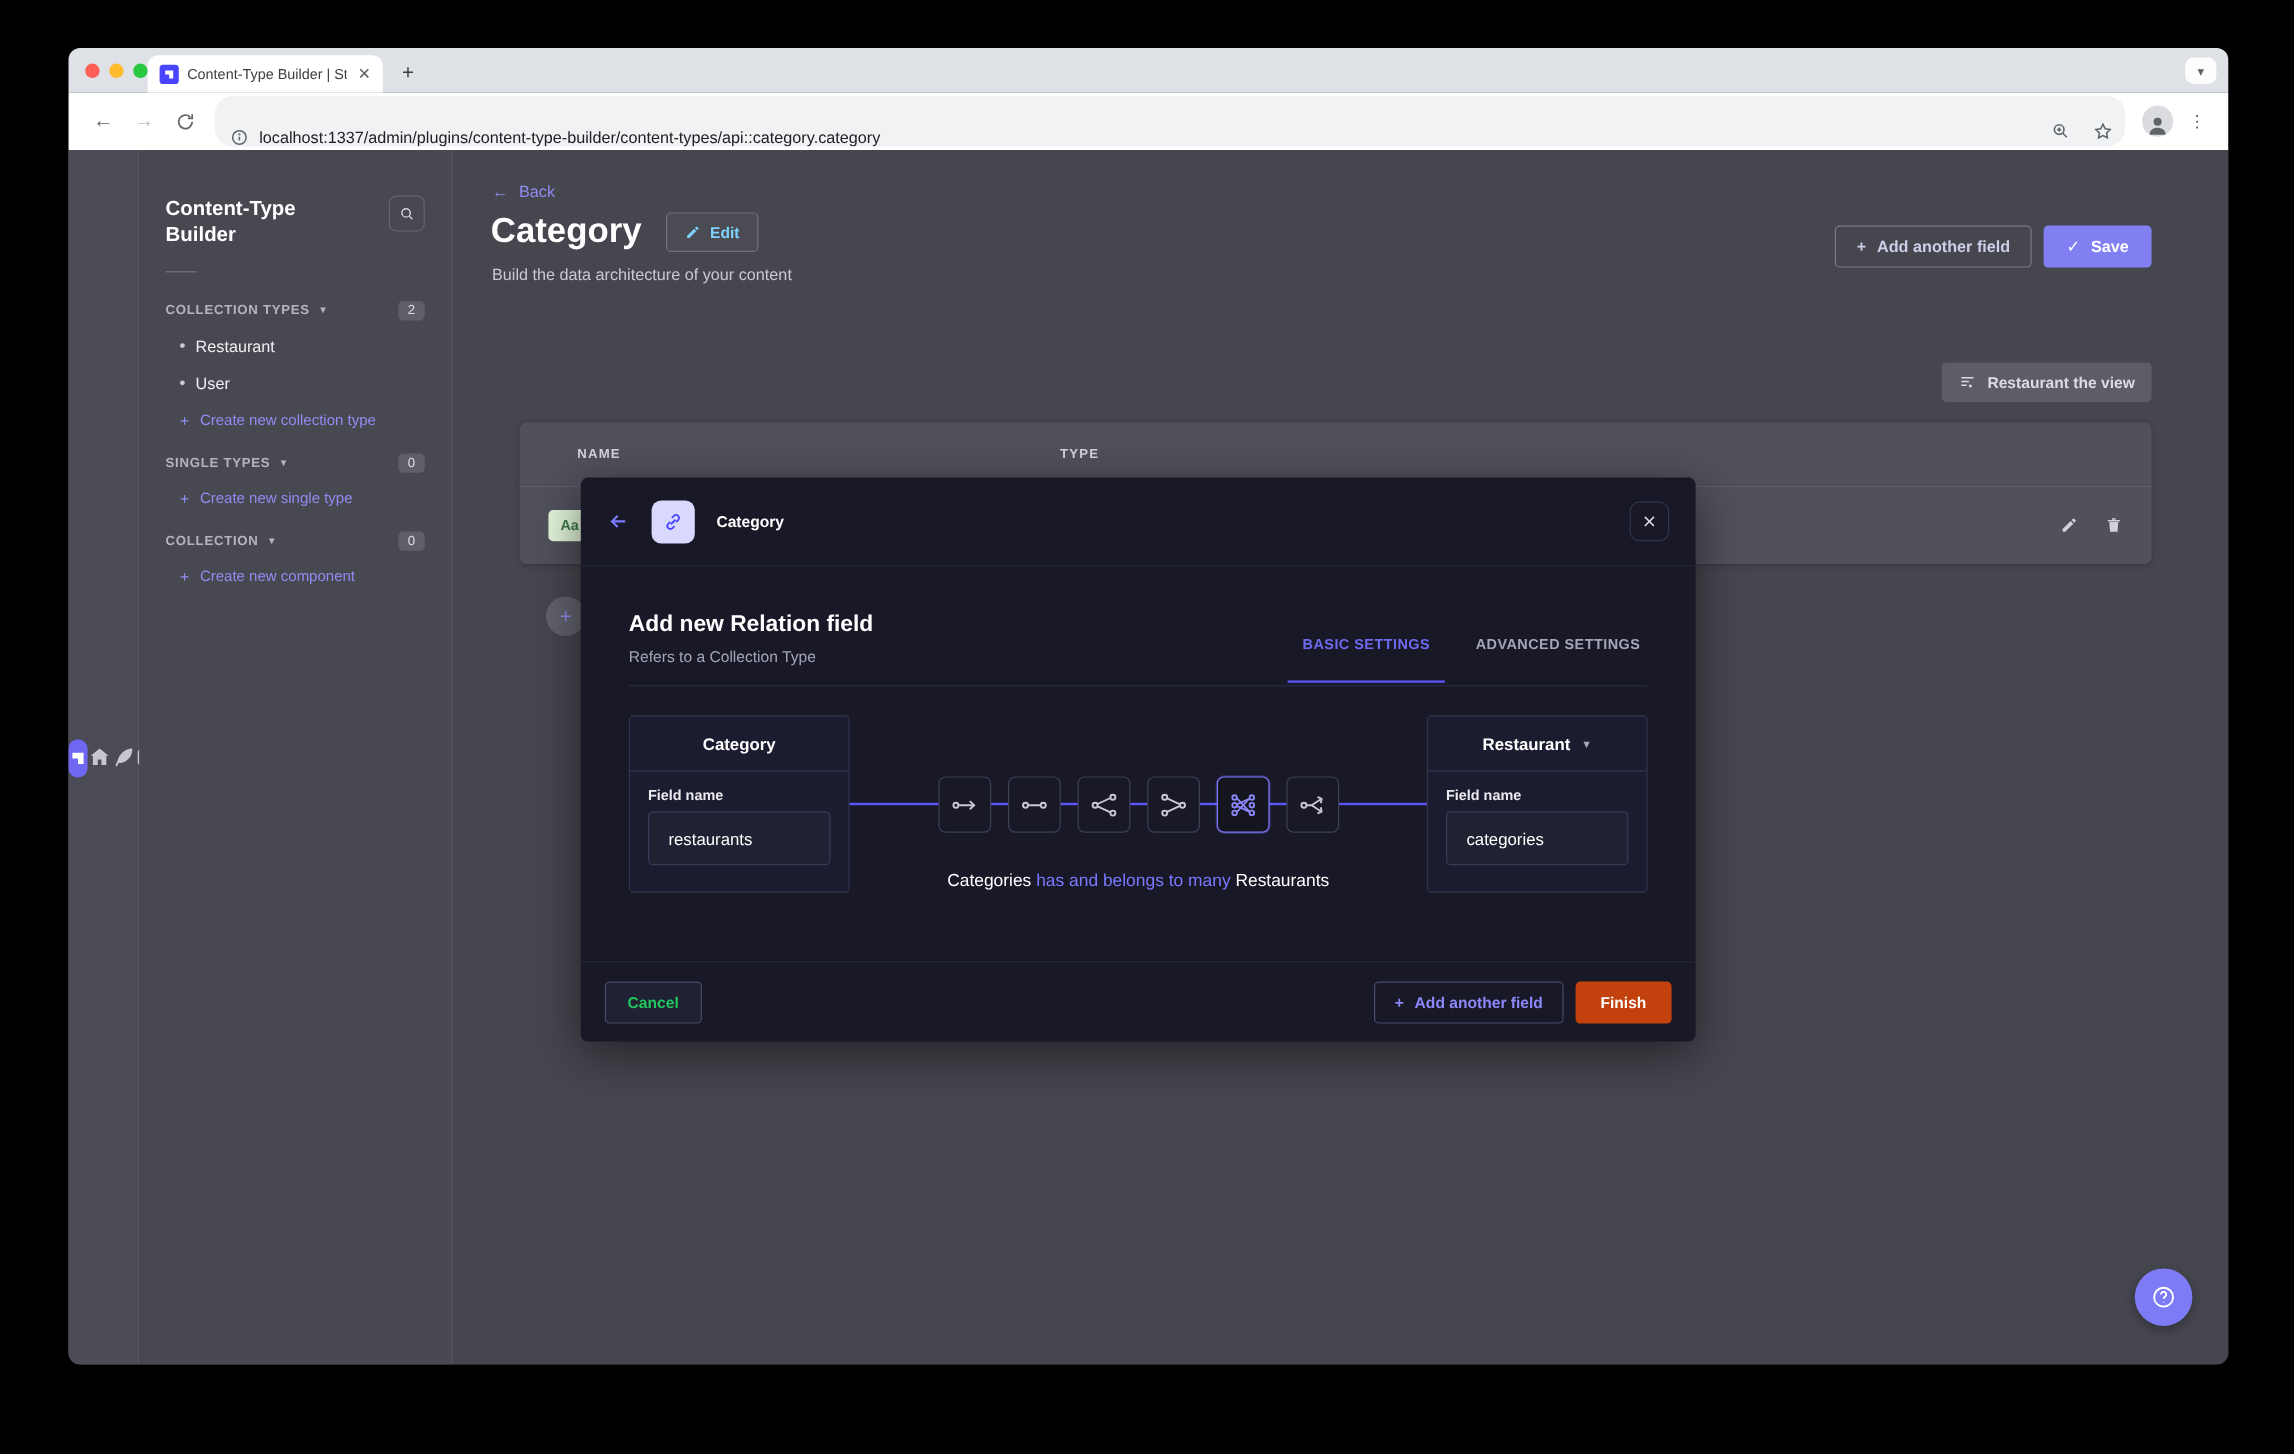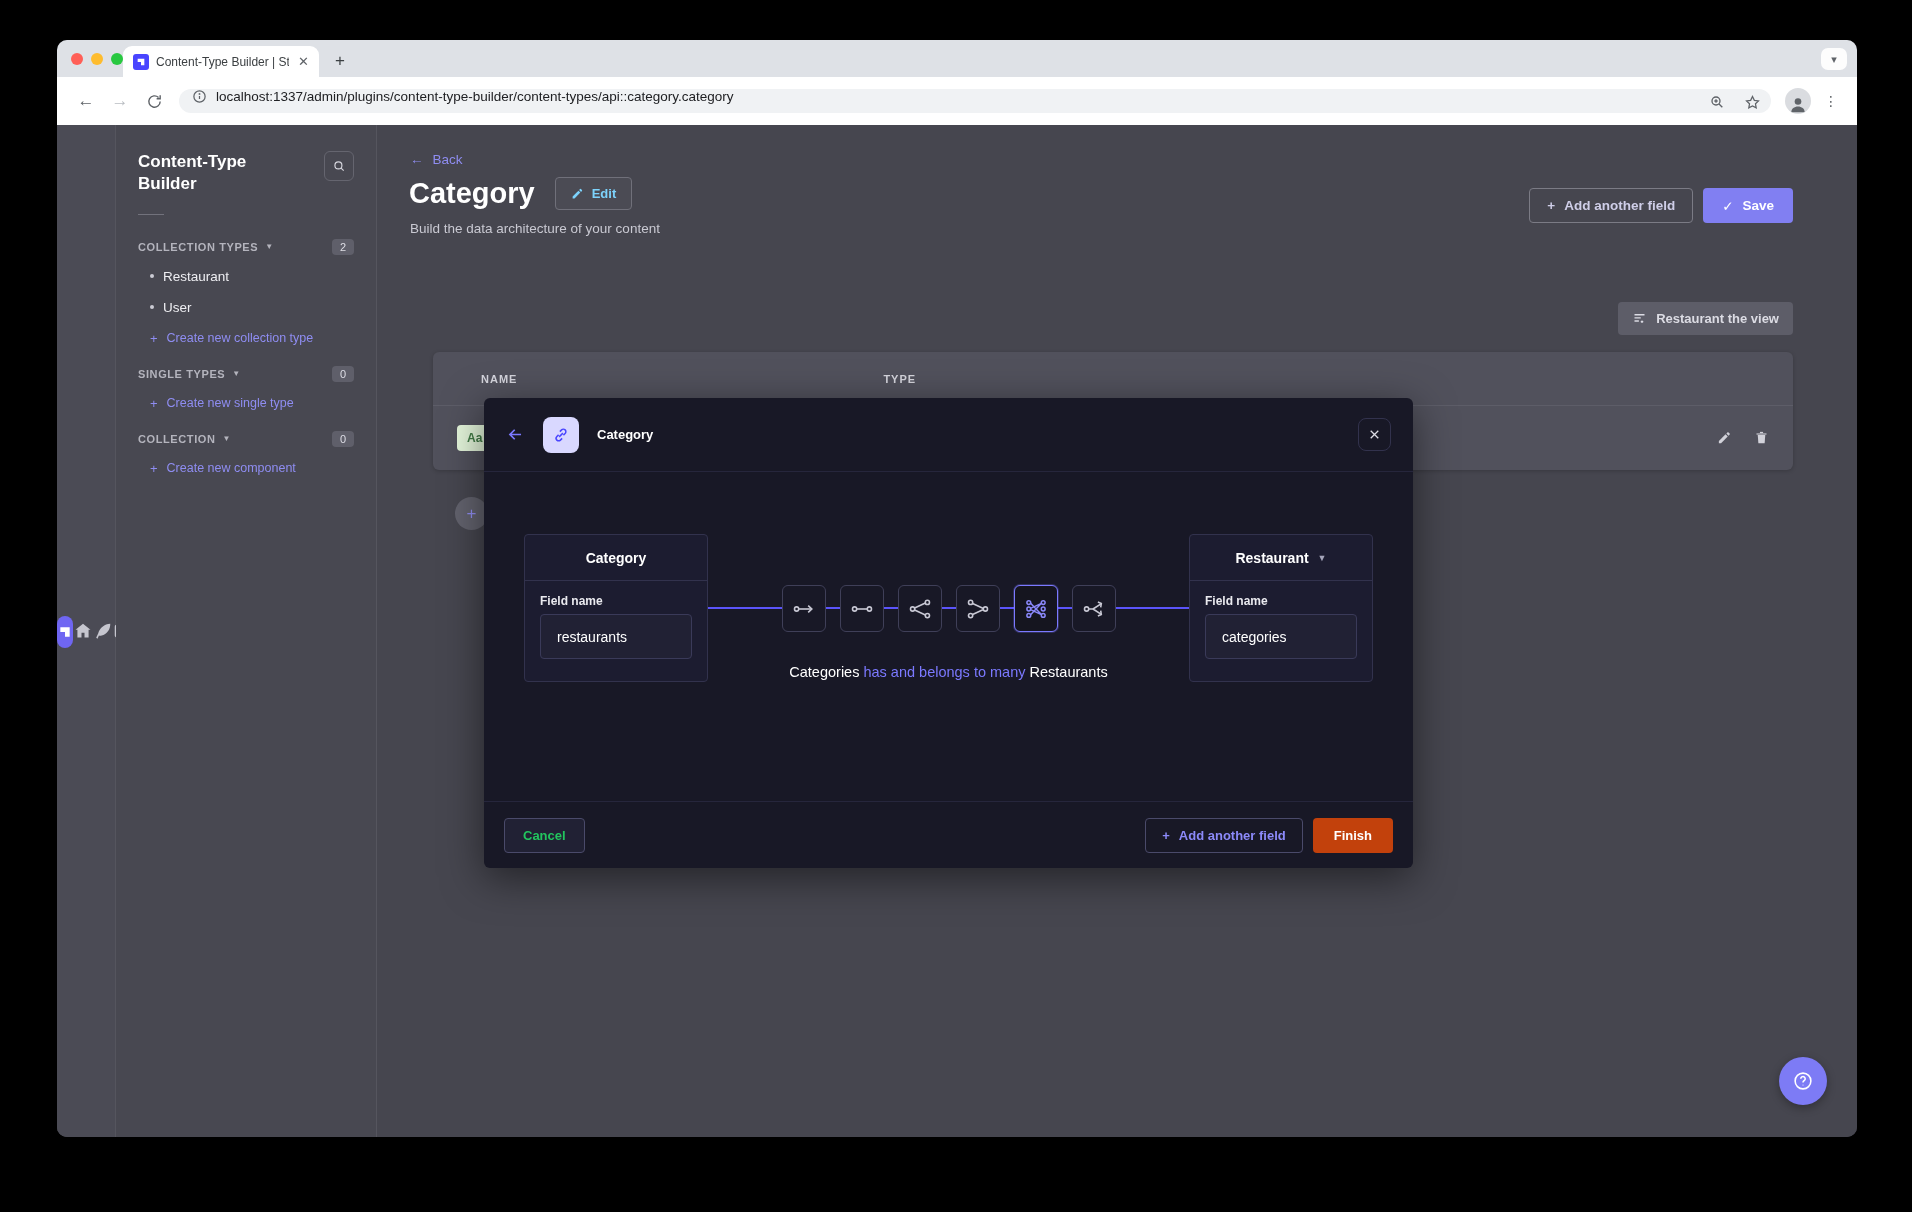--- a/index.html
+++ b/index.html
@@ -21,41 +21,41 @@
   .tab-close { color:#5f6368; font-size:13px; line-height:1; padding:2px; cursor:default; }
   .newtab { width:26px; height:26px; margin:0 0 3px 8px; display:flex; align-items:center; justify-content:center;
             color:#3c4043; font-size:17px; border-radius:50%; }
   .strip-chevron { position:absolute; right:10px; top:8px; width:26px; height:22px; background:#fdfdfd;
                    border-radius:7px; display:flex; align-items:center; justify-content:center; color:#5f6368; font-size:11px; }
 
   .urlbar { height:48px; background:#fff; display:flex; align-items:center; padding:0 14px; gap:4px; flex:none; }
   .nav-btn { width:30px; height:30px; border-radius:50%; display:flex; align-items:center; justify-content:center;
              color:#5f6368; font-size:17px; flex:none; }
   .nav-btn.disabled { color:#b8bcc1; }
-  .url-pill { flex:1; height:24px; background:#f0f2f4; border-radius:15px; display:flex; align-items:flex-start;
+  .url-pill { flex:1; height:42px; background:#f0f2f4; border-radius:15px; display:flex; align-items:flex-end;
               padding:0 6px 0 13px; margin:0 6px; gap:9px; min-width:0; }
   .url-text { font-size:13.5px; color:#202124; white-space:nowrap; overflow:hidden; flex:1; }
   .pill-icon { width:26px; height:26px; display:flex; align-items:center; justify-content:center; color:#5f6368; flex:none; }
   .chrome-avatar { width:26px; height:26px; border-radius:50%; background:#dadce0; display:flex; align-items:flex-end; justify-content:center; overflow:hidden; margin:0 4px; }
   .dots { color:#5f6368; letter-spacing:0; font-size:14px; width:24px; text-align:center; }
 
   
   .app { flex:1; display:flex; position:relative; background:#46464f; min-height:0; }
 
   .nav { width:59px; background:#4b4b55; border-right:1px solid #55555e; display:flex; flex-direction:row; align-items:center; flex:none; }
   .logo { width:32px; height:32px; border-radius:8px; background:#6f66f2; margin:13px 0 12px; display:flex; align-items:center; justify-content:center; }
   .nav-divider { width:30px; height:1px; background:#5d5d67; margin-bottom:8px; }
   .nav-item { width:38px; height:38px; margin:4px 0; border-radius:8px; display:flex; align-items:center; justify-content:center; color:#c6c6cf; }
   .nav-item.active { background:#57575f; color:#918ff6; }
   .nav-bottom { margin-top:auto; display:flex; flex-direction:column; align-items:center; width:100%; }
   .nav-bottom .nav-divider { margin:0 0 12px; }
   .kd-avatar { width:36px; height:36px; border-radius:50%; background:#a5a3f8; color:#33325a; font-weight:bold;
                font-size:13px; display:flex; align-items:center; justify-content:center; margin-bottom:14px; }
 
-  .sidebar { width:261px; background:#484851; border-right:1px solid #55555e; padding:26px 22px; flex:none; }
+  .sidebar { width:261px; background:#484851; border-right:1px solid #55555e; padding:38px 22px; flex:none; }
   .sb-title-row { display:flex; justify-content:space-between; align-items:flex-start; }
   .sb-title { font-size:17px; font-weight:bold; color:#fff; line-height:1.28; width:140px; }
   .sb-search { width:30px; height:30px; border:1px solid #65656f; border-radius:6px; display:flex; align-items:center; justify-content:center; color:#d6d6de; }
   .sb-rule { width:26px; height:1px; background:#72727c; margin:19px 0 24px; }
   .sb-section { display:flex; align-items:center; margin:10px 0 6px; }
   .sb-section-label { font-size:11px; font-weight:bold; letter-spacing:.6px; color:#b4b4bd; }
   .sb-caret { font-size:8px; color:#b4b4bd; margin-left:7px; }
   .sb-count { margin-left:auto; background:#5f5f6a; color:#dedee6; font-size:11px; padding:2px 8px; border-radius:4px; }
   .sb-item { display:flex; align-items:center; gap:9px; padding:8px 0 8px 12px; font-size:13.5px; color:#eeeef2; }
   .sb-bullet { width:4px; height:4px; border-radius:50%; background:#cbcbd4; }
@@ -397,20 +397,30 @@
         </span>
         <span class="modal-crumb">Category</span>
         <span class="modal-close">
           <svg width="13" height="13" viewBox="0 0 24 24" fill="none" stroke="currentColor" stroke-width="2.4">
               <path d="M5 5l14 14M19 5L5 19"></path>
             </svg>
         </span>
       </div>
 
       <div class="modal-body">
+        <div class="modal-top">
+          <div>
+            <div class="modal-title">Add new Relation field</div>
+            <div class="modal-subtitle">Refers to a Collection Type</div>
+          </div>
+          <div class="tabs">
+            <span class="tab-lbl active">BASIC SETTINGS</span>
+            <span class="tab-lbl">ADVANCED SETTINGS</span>
+          </div>
+        </div>
 
         <div class="relation-area">
           <div class="rel-box">
             <div class="rel-box-title">Category</div>
             <div class="rel-box-body">
               <div class="field-label">Field name</div>
               <input class="field-input" readonly="" value="restaurants" style="">
             </div>
           </div>
 

